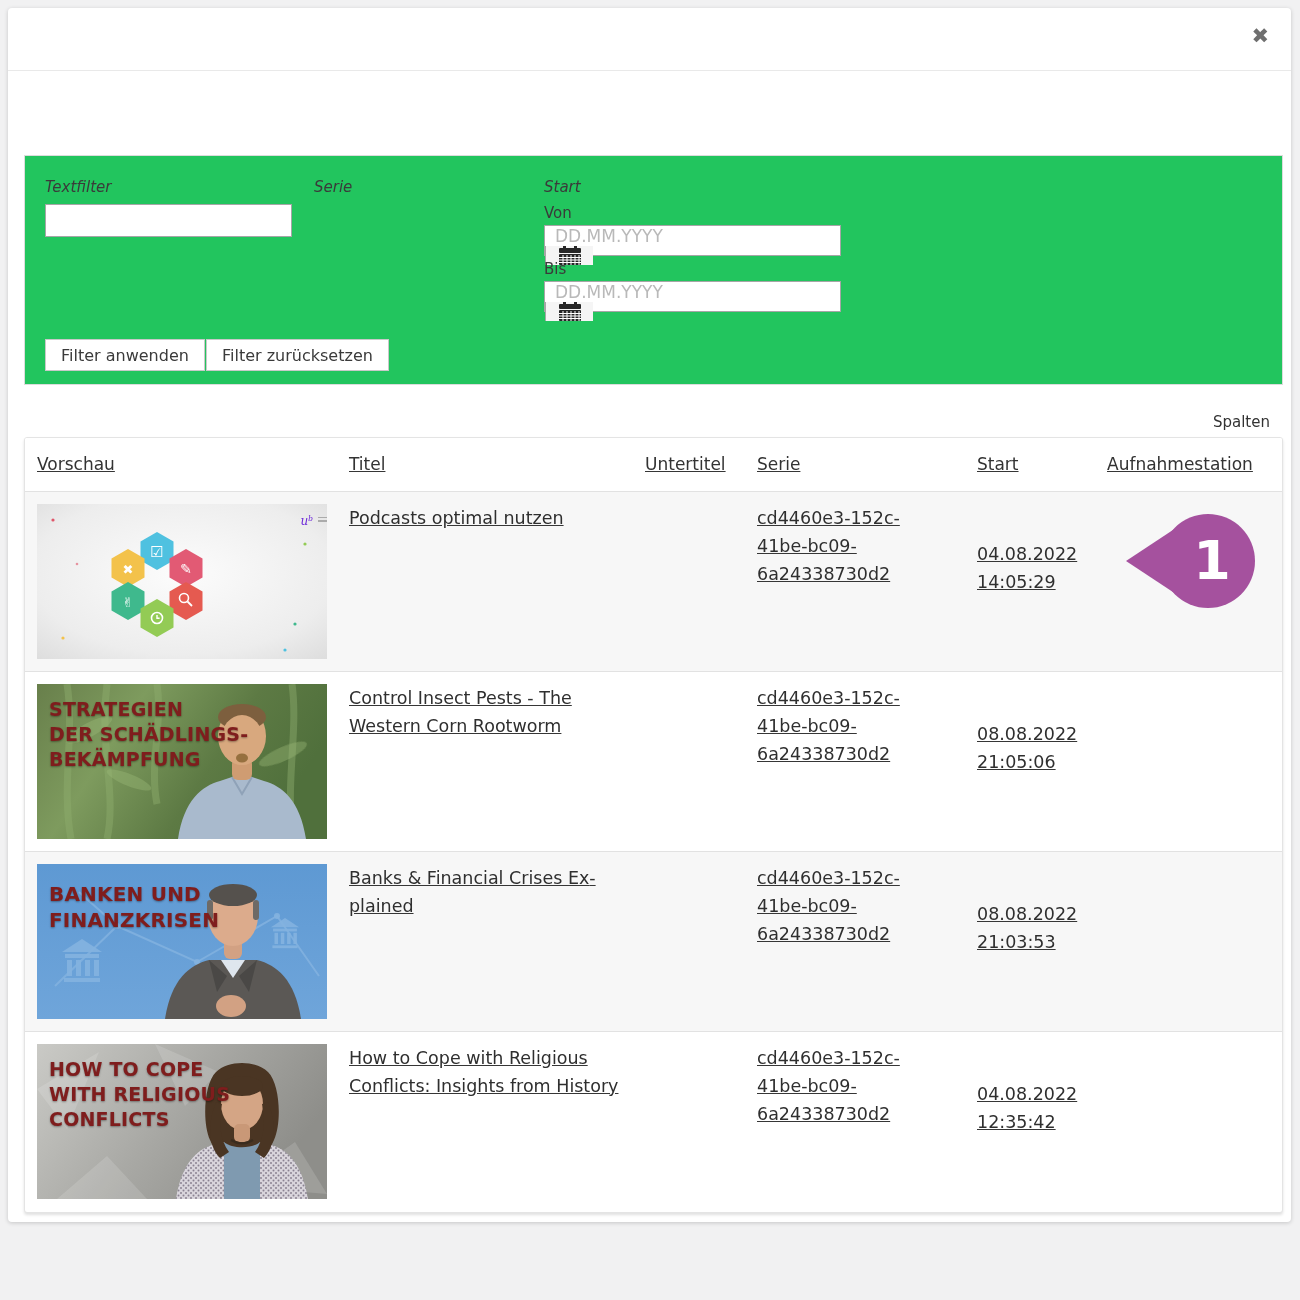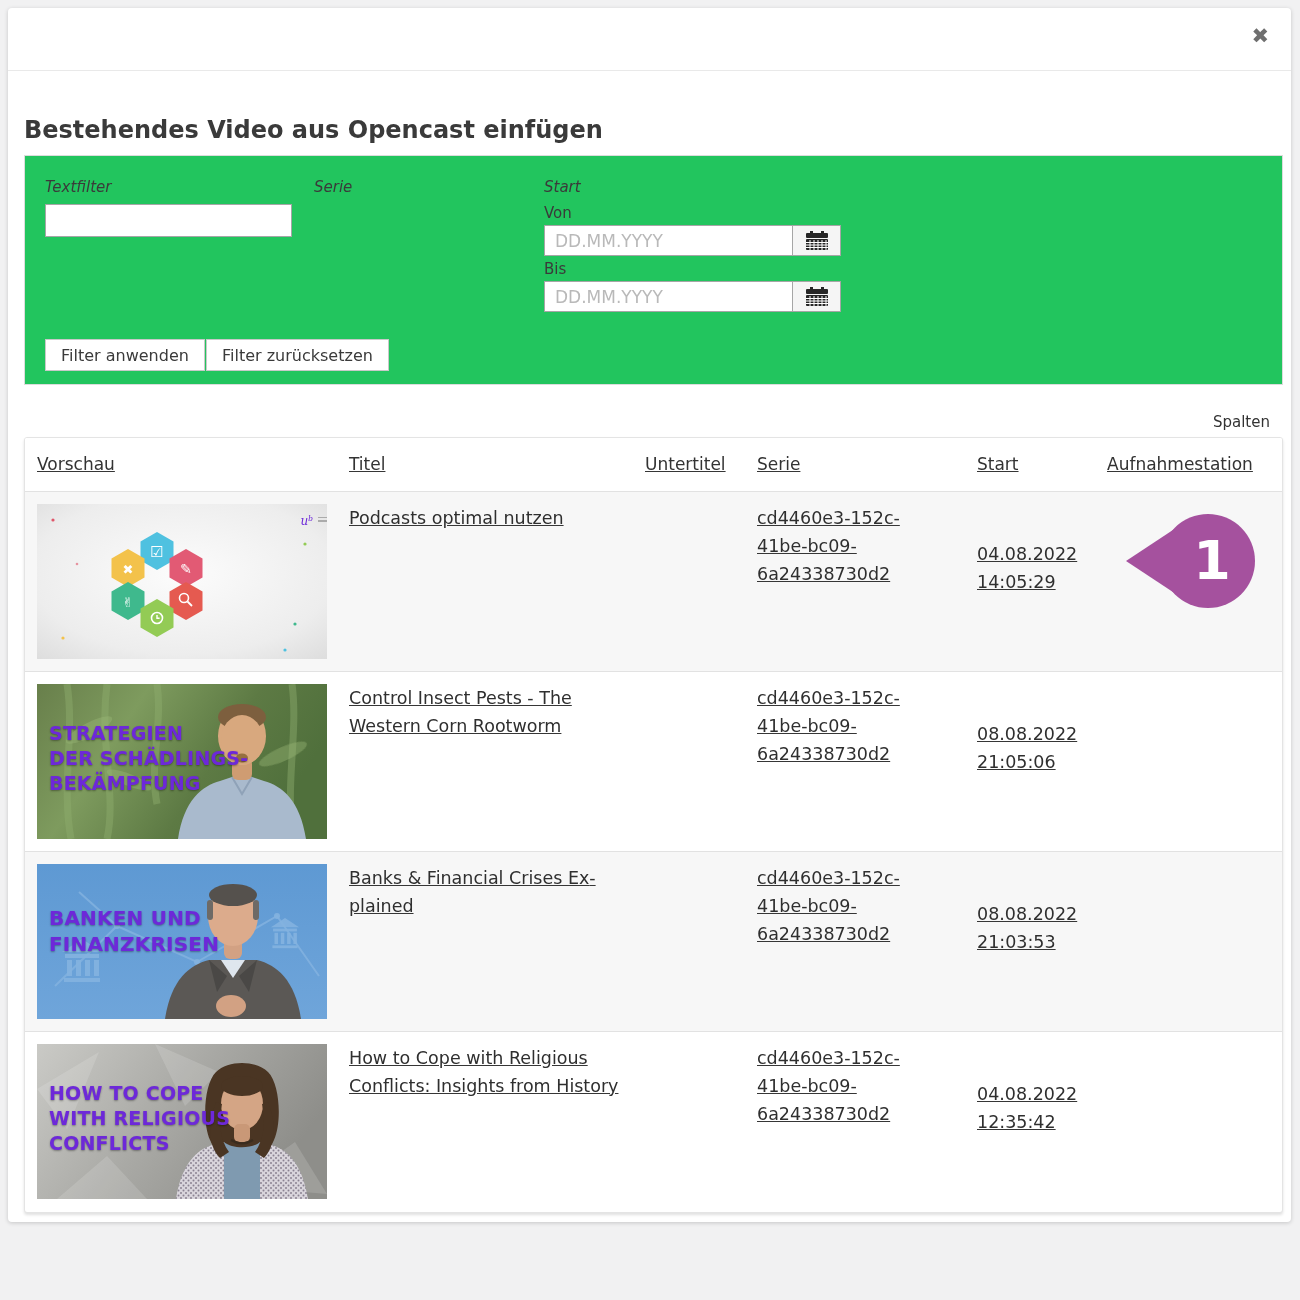--- a/index.html
+++ b/index.html
@@ -34,21 +34,21 @@
   }
   .select {
     position:absolute; left:289px; top:46px; width:216px; height:35px;
     border:1px solid #979797; border-radius:5px;
     background:linear-gradient(#ffffff,#f2f2f2 55%,#dcdcdc);
     display:flex; align-items:center; padding:0 12px; cursor:pointer;
     box-shadow:0 1px 1px rgba(0,0,0,.12);
   }
   .select .sel-text { font-size:17px; color:#2e2e2e; flex:1; }
   .sel-arrows { display:flex; flex-direction:column; font-size:8px; color:#1e1e1e; line-height:6px; }
-  .date-group { position:absolute; left:519px; width:297px; height:31px; display:flex; border:1px solid #a6a6a6; background:#fff; }
+  .date-group { position:absolute; left:519px; width:297px; height:31px; display:flex; border:1px solid #a6a6a6; background:#fff;flex-direction:column; }
   .date-group input {
     flex:1; border:none; outline:none; font-size:17px; padding:0 10px;
     font-family:inherit; color:#333; min-width:0; background:transparent;
   }
   .date-group input::placeholder { color:#b9b9b9; }
   .cal-btn {
     width:48px; border-left:1px solid #a6a6a6; background:#f5f5f5;
     display:flex; align-items:center; justify-content:center; cursor:pointer;
   }
   .btn {
@@ -70,44 +70,43 @@
   }
   tbody tr { height:180px; }
   tbody tr:nth-child(odd) { background:#f7f7f7; }
   tbody tr + tr td { border-top:1px solid #e2e2e2; }
   td { vertical-align:top; padding:12px; font-size:17.5px; line-height:1.62; color:#2f2f2f; }
   .serie-text { max-width:155px; }
   .start-text { max-width:118px;margin-top:36px; }
   .thumb { width:290px; height:155px; position:relative; overflow:hidden; background:#ddd; }
   .thumb svg { position:absolute; left:0; top:0; }
   .thumb-caption {
-    position:absolute; left:12px; top:13px; color:#6d28d9; font-weight:bold;
+    position:absolute; left:12px; top:13px; color:#7f1d1d; font-weight:bold;
     font-size:19px; line-height:1.33; white-space:pre-line;
-    text-shadow:0 1px 2px rgba(0,0,0,.35); letter-spacing:.2px;margin-top:24px;
+    text-shadow:0 1px 2px rgba(0,0,0,.35); letter-spacing:.2px;
   }
   .caption-lg { font-size:20px; top:17px; }
   .ub-logo {
     position:absolute; right:14px; top:8px; font-size:12px; font-style:italic;
     color:#6d28d9; font-family:"DejaVu Serif","Liberation Serif",serif;
   }
   .ub-lines { position:absolute; right:-20px; top:3px; }
   .ub-lines i { display:block; width:15px; height:1.5px; background:#ababab; margin:2px 0; }
   
   .balloon { position:absolute; left:1126px; top:512px; width:132px; height:98px; }
 </style>
 </head>
 <body>
 
 <div class="modal">
 
   <div class="modal-header">
     <span class="close-btn">✖</span>
   </div>
 
-  <h1 class="page-title">Bestehendes Video aus Opencast einfügen</h1>
 
   <div class="filter-panel">
     <span class="flabel" style="left:20px;top:22px">Textfilter</span>
     <input class="text-input" type="text" value="" style="">
 
     <span class="flabel" style="left:289px;top:22px">Serie</span>
 
     <span class="flabel" style="left:519px;top:22px">Start</span>
     <span class="slabel" style="left:519px;top:48px">Von</span>
     <div class="date-group" style="top:69px">

